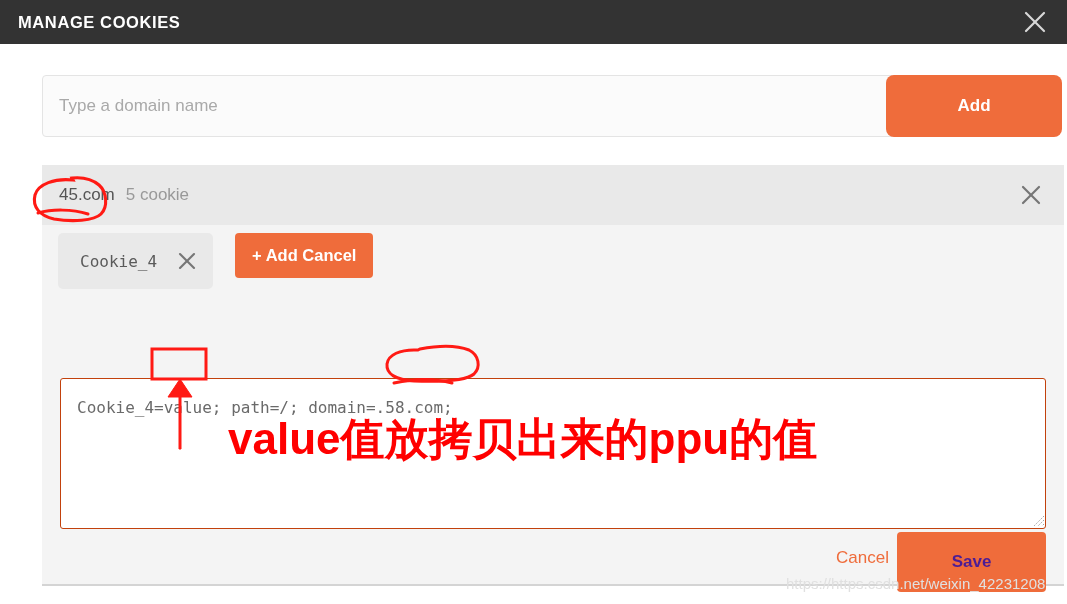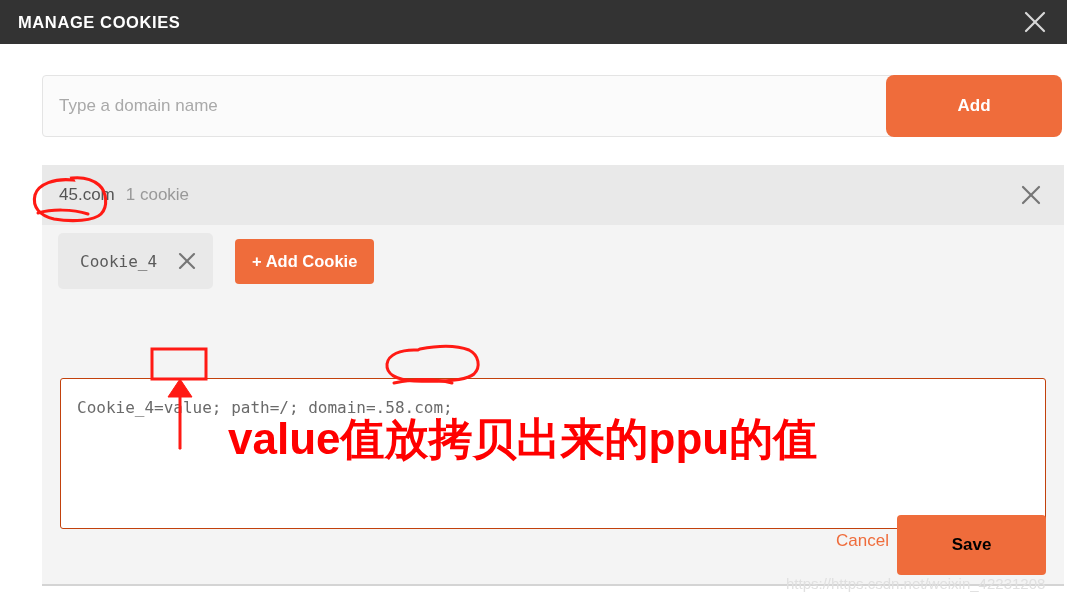--- a/index.html
+++ b/index.html
@@ -122,21 +122,20 @@
     display: flex; align-items: center; justify-content: center;
     cursor: pointer;
   }
 
   
   .chip-row {
     position: absolute;
     left: 16px; top: 68px;
     height: 56px;
     display: flex;
-    align-items: center;
   }
   .cookie-chip {
     height: 56px;
     background: #e9e9e9;
     border-radius: 5px;
     display: flex;
     align-items: center;
     padding: 0 14px 0 22px;
     cursor: pointer;
   }
@@ -187,42 +186,42 @@
   .resize-grip {
     position: absolute;
     left: 989px; top: 348px;
     width: 14px; height: 14px;
     pointer-events: none;
   }
 
   
   .footer {
     position: absolute;
-    left: 0; top: 358px;
+    left: 0; top: 375px;
     width: 1022px; height: 46px;
   }
   .btn-cancel {
     position: absolute;
     right: 171px; top: 2px;
     background: transparent;
     border: none;
     color: #ef6c3b;
     font-family: "Liberation Sans", sans-serif;
     font-size: 17px;
     cursor: pointer;
     padding: 6px 4px;
   }
   .btn-save {
     position: absolute;
     right: 18px; top: -8px;
     width: 149px; height: 60px;
     background: #ef6c3b;
     border: none;
     border-radius: 4px;
-    color: #000000;
+    color: #4c1d95;
     font-family: "Liberation Sans", sans-serif;
     font-size: 17px;
     font-weight: 600;
     cursor: pointer;
   }
 
   
   .annot-layer {
     position: absolute;
     left: 0; top: 0;
@@ -269,40 +268,40 @@
 
     <div class="add-row">
       <input class="domain-input" type="text" placeholder="Type a domain name" style="">
       <button class="btn-add">Add</button>
     </div>
 
     <div class="domain-card">
 
       <div class="domain-header">
         <span class="domain-name">45.com</span>
-        <span class="domain-count">1 cookie</span>
+        <span class="domain-count">5 cookie</span>
         <div class="domain-header-close">
           <svg width="24" height="24" viewBox="0 0 24 24">
             <line x1="4" y1="4" x2="20" y2="20" stroke="#767676" stroke-width="2.2" stroke-linecap="round"></line>
             <line x1="20" y1="4" x2="4" y2="20" stroke="#767676" stroke-width="2.2" stroke-linecap="round"></line>
           </svg>
         </div>
       </div>
 
       <div class="chip-row">
         <div class="cookie-chip">
           <span class="cookie-chip-label">Cookie_4</span>
           <span class="cookie-chip-close">
             <svg width="22" height="22" viewBox="0 0 22 22">
               <line x1="4" y1="4" x2="18" y2="18" stroke="#767676" stroke-width="2.1" stroke-linecap="round"></line>
               <line x1="18" y1="4" x2="4" y2="18" stroke="#767676" stroke-width="2.1" stroke-linecap="round"></line>
             </svg>
           </span>
         </div>
-        <button class="btn-add-cookie">+ Add Cookie</button>
+        <button class="btn-add-cookie">+ Add Cancel</button>
       </div>
 
       <textarea class="cookie-textarea" style="">Cookie_4=value; path=/; domain=.58.com;</textarea>
       <svg class="resize-grip" viewBox="0 0 14 14">
         <line x1="13" y1="3" x2="3" y2="13" stroke="#9a9a9a" stroke-width="1" stroke-dasharray="1.3 1.3"></line>
         <line x1="13" y1="7" x2="7" y2="13" stroke="#9a9a9a" stroke-width="1" stroke-dasharray="1.3 1.3"></line>
         <line x1="13" y1="11" x2="11" y2="13" stroke="#9a9a9a" stroke-width="1" stroke-dasharray="1.3 1.3"></line>
       </svg>
 
       <div class="footer">

